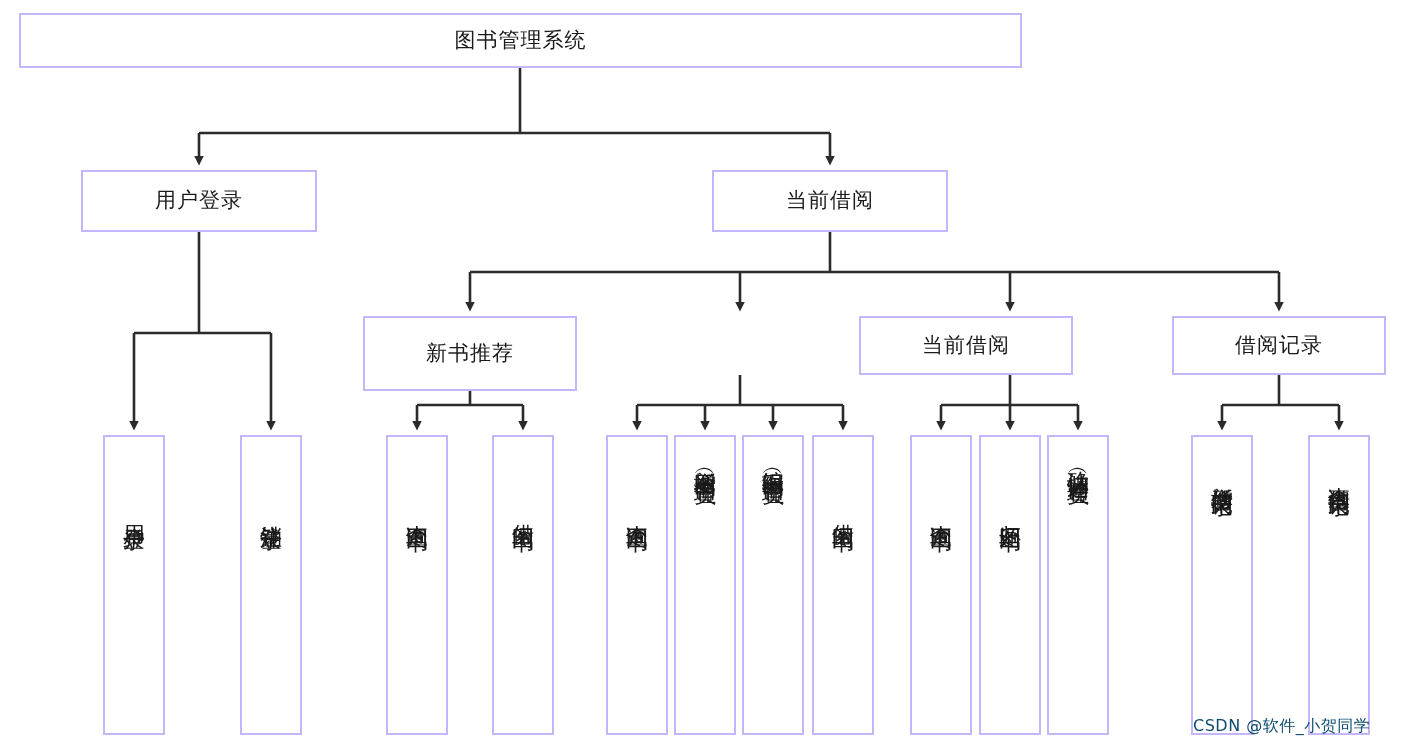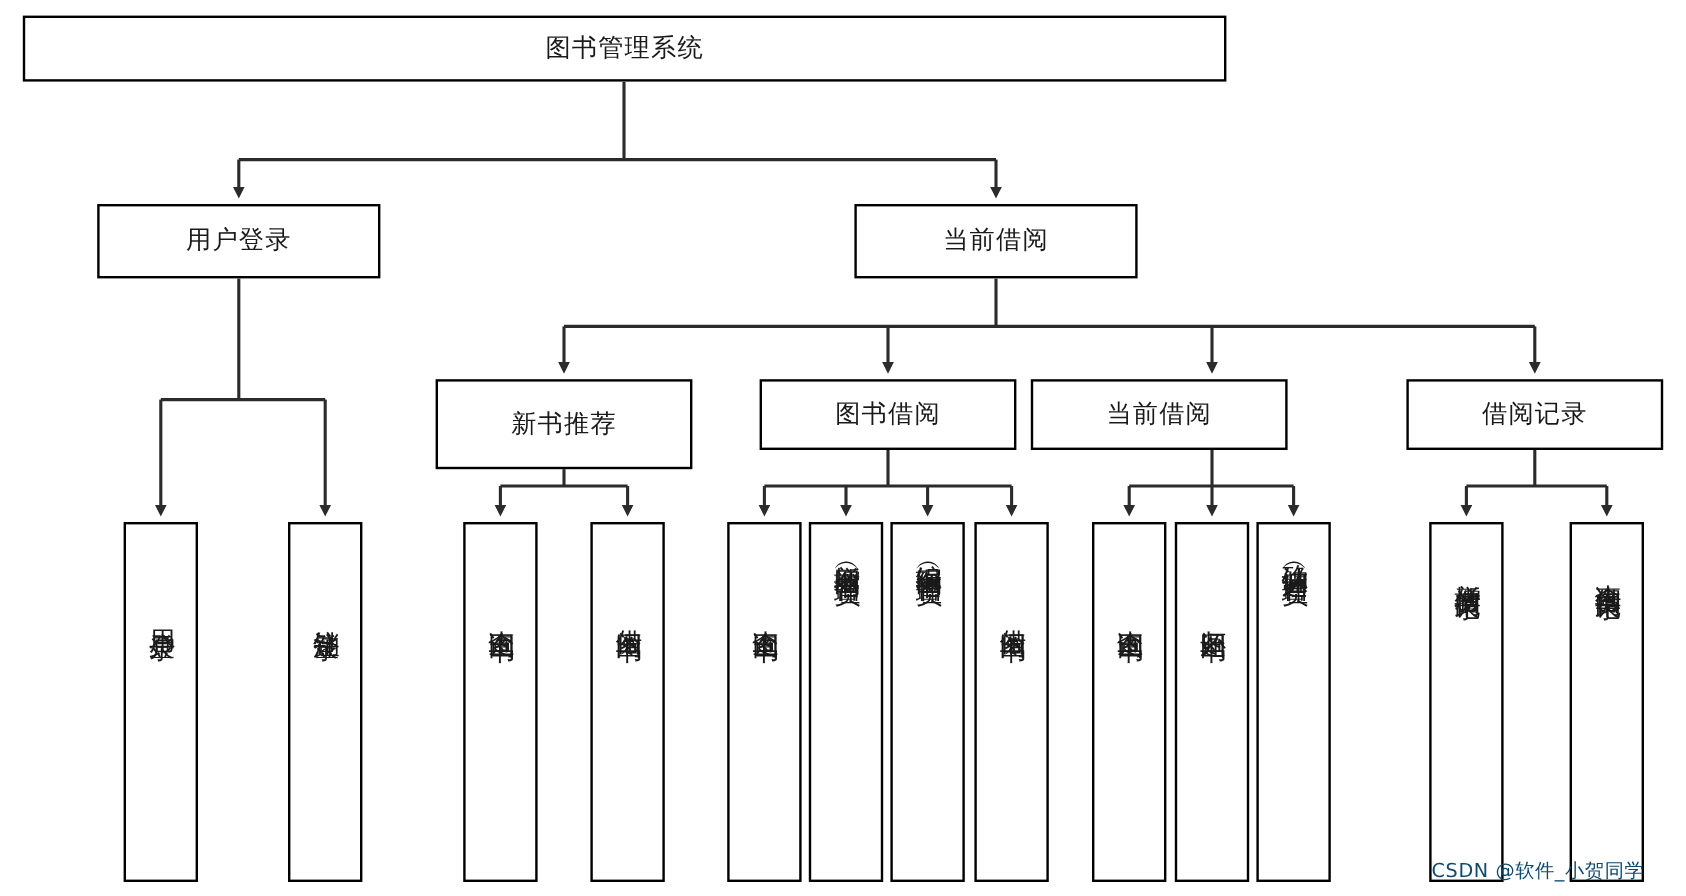--- a/index.html
+++ b/index.html
@@ -22,21 +22,21 @@
     left: 0;
     top: 0;
     width: 1405px;
     height: 747px;
     pointer-events: none;
   }
   .node {
     position: absolute;
     box-sizing: border-box;
     background: #ffffff;
-    border: 2px solid #000000;
+    border: 2px solid #c4b5fd;
     display: flex;
     align-items: center;
     justify-content: center;
     color: #1a1a1a;
     text-align: center;
   }
   .node-h .label {
     font-size: 21px;
     line-height: 1.1;
     letter-spacing: 1px;
@@ -134,23 +134,20 @@
   <div class="node node-h" style="left:81px; top:170px; width:236px; height:62px;">
     <span class="label">用户登录</span>
   </div>
   <div class="node node-h" style="left:712px; top:170px; width:236px; height:62px;">
     <span class="label">当前借阅</span>
   </div>
 
   <div class="node node-h" style="left:363px; top:316px; width:214px; height:75px;">
     <span class="label">新书推荐</span>
   </div>
-  <div class="node node-h" style="left:633px; top:316px; width:214px; height:59px;">
-    <span class="label">图书借阅</span>
-  </div>
   <div class="node node-h" style="left:859px; top:316px; width:214px; height:59px;">
     <span class="label">当前借阅</span>
   </div>
   <div class="node node-h" style="left:1172px; top:316px; width:214px; height:59px;">
     <span class="label">借阅记录</span>
   </div>
 
   <div class="node node-v mid" style="left:103px; top:435px; width:62px; height:300px;">
     <span class="label">用户登录</span>
   </div>

